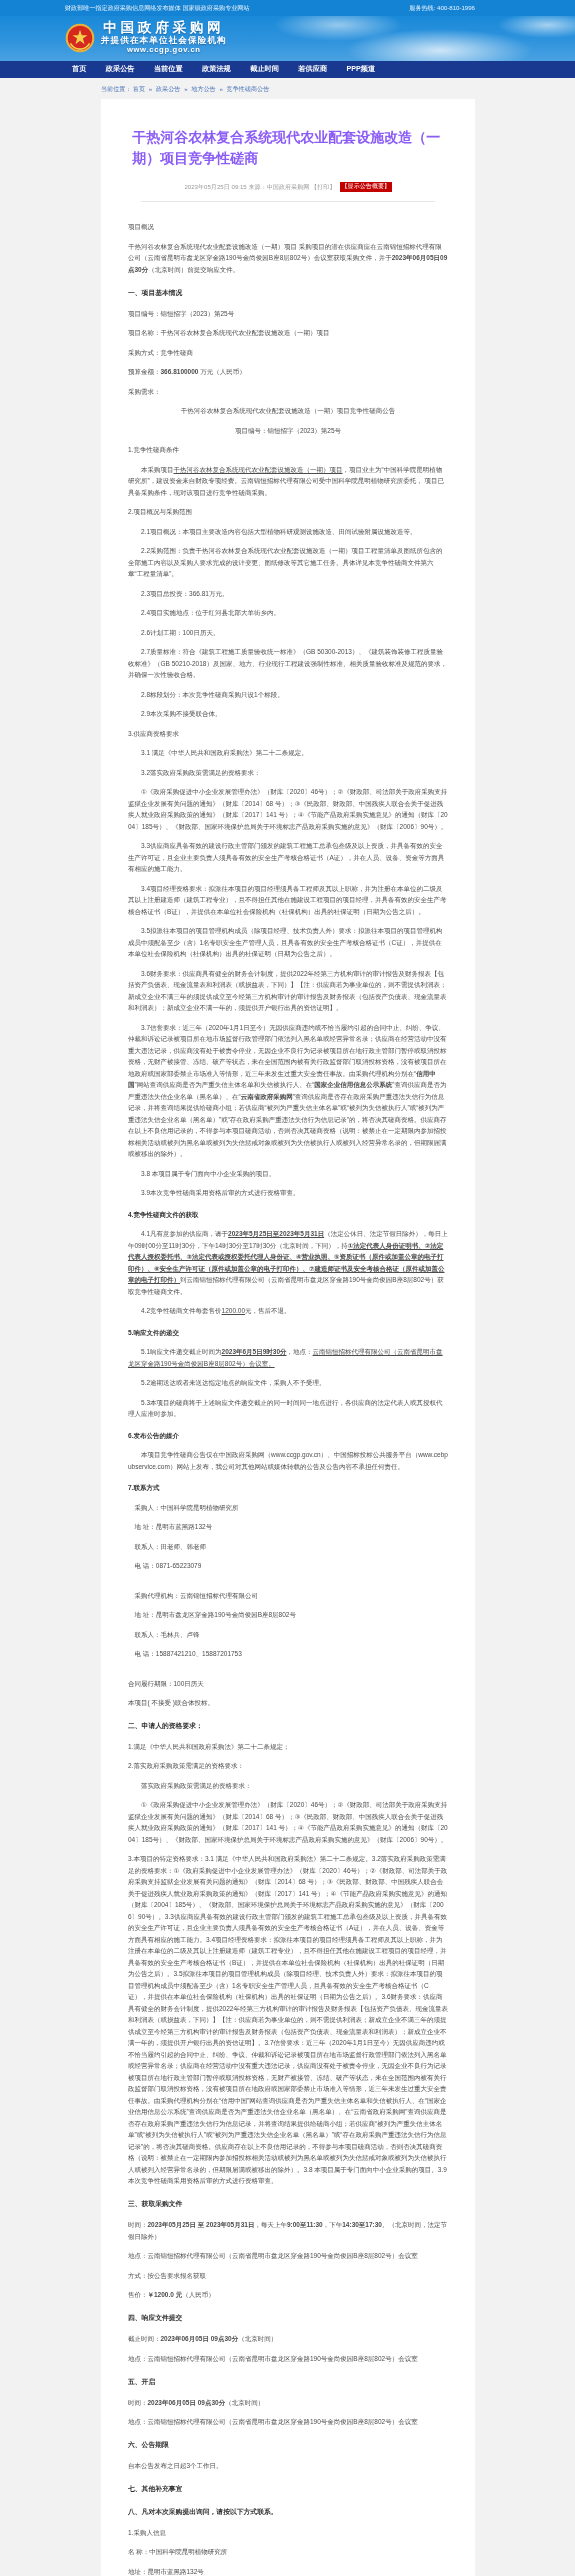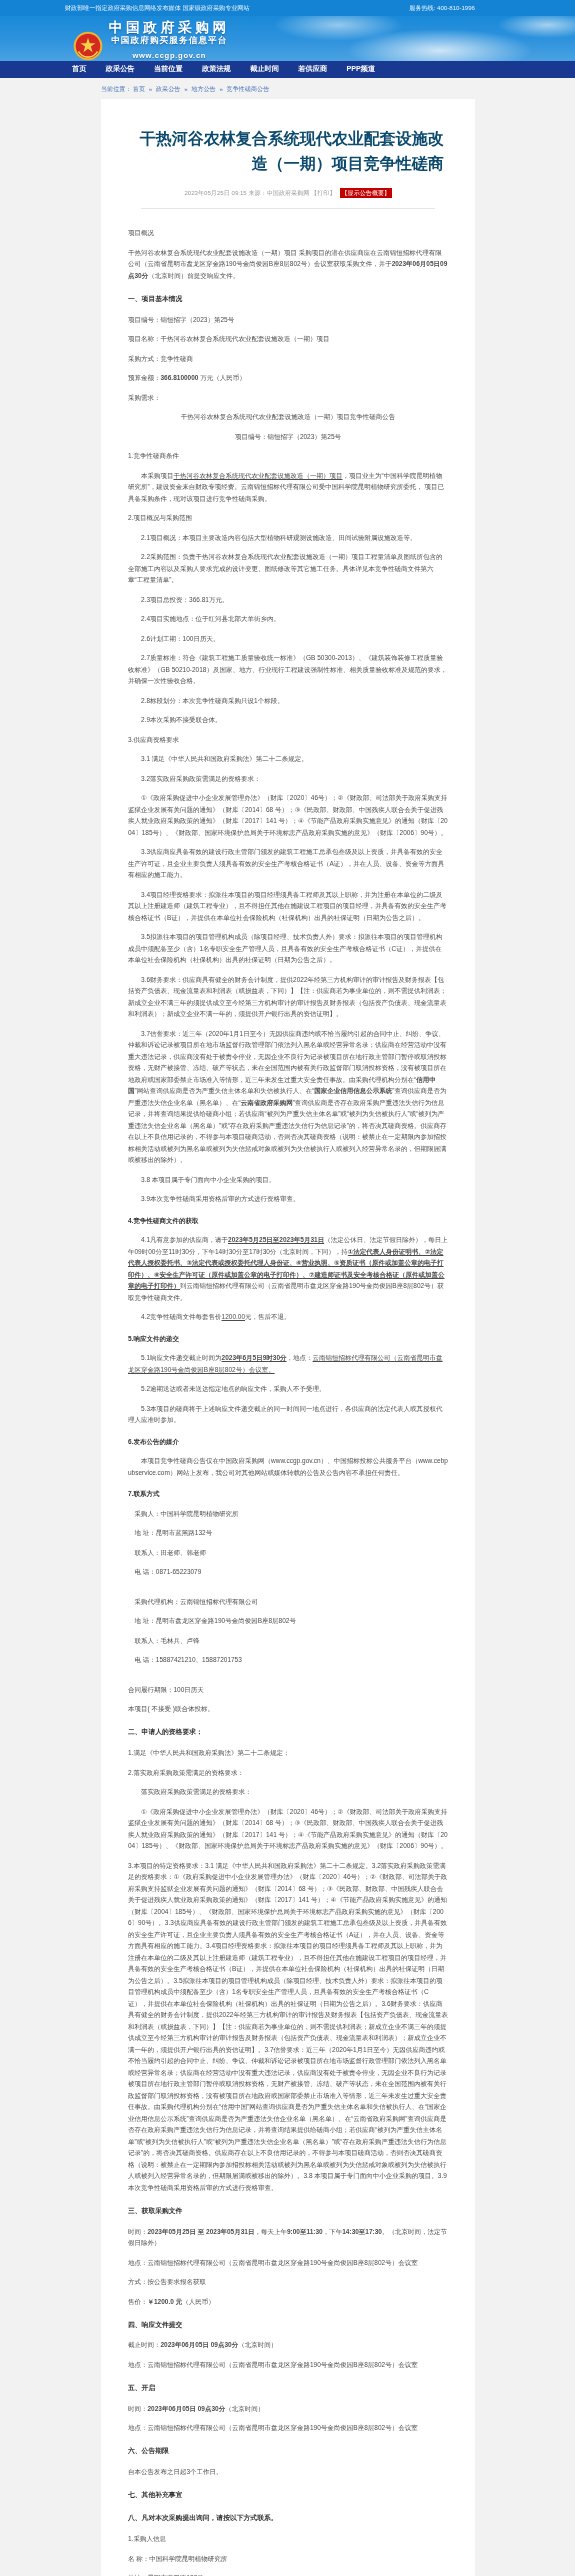--- a/index.html
+++ b/index.html
@@ -7,36 +7,36 @@
   
   .topbar{height:16px;background:#1583d3;display:flex;align-items:center;}
   .topbar-inner{width:410px;margin:0 0 0 65px;display:flex;justify-content:space-between;}
   .topbar span{color:#eaf4fc;font-size:6.1px;}
   
   .banner{height:45px;background:linear-gradient(180deg,#1989d8 0%,#2f93dd 55%,#4aa2e2 100%);position:relative;overflow:hidden;}
   .cloud{position:absolute;background:radial-gradient(closest-side,rgba(255,255,255,.75),rgba(255,255,255,0));border-radius:50%;}
   .c1{width:187px;height:43px;right:43px;top:13px;}
   .c2{width:130px;height:32px;right:173px;top:-7.2px;opacity:.7;}
   .c3{width:101px;height:26px;right:-21.6px;top:-4.3px;opacity:.8;}
-  .logo-row{position:absolute;left:73px;top:5px;display:flex;align-items:flex-end;}
+  .logo-row{position:absolute;left:65px;top:5px;display:flex;align-items:center;}
   .emblem{width:30px;height:30px;margin-right:5.8px;flex:none;}
   .logo-text{text-align:center;color:#fff;text-shadow:0 0.7px 1.4px rgba(10,60,120,.55);}
   .site-name{font-size:13.7px;font-weight:bold;letter-spacing:3.6px;line-height:14.4px;white-space:nowrap;}
   .site-sub{font-size:8.6px;font-weight:bold;letter-spacing:1.1px;line-height:10px;white-space:nowrap;}
-  .site-url{font-size:7.6px;font-weight:bold;letter-spacing:0.7px;line-height:9.4px;margin-top:6px;}
+  .site-url{font-size:7.6px;font-weight:bold;letter-spacing:0.7px;line-height:9.4px;}
   
   .nav{height:16.5px;background:#19388f;display:flex;align-items:center;padding-left:72px;box-sizing:border-box;}
   .nav-item{color:#fff;font-size:7.2px;font-weight:bold;margin-right:19.4px;cursor:pointer;white-space:nowrap;}
   
   .breadcrumb{margin:7.2px 0 5.8px 101px;font-size:6.1px;color:#4a74b8;}
   .breadcrumb a{color:#4a74b8;text-decoration:none;margin:0 1.4px;cursor:pointer;}
   .crumb-sep{color:#4a74b8;margin:0 0.7px;}
   
   .card{width:374px;margin-left:101px;background:#fff;box-sizing:border-box;padding:17.3px 27px 50px 27px;}
-  .art-title{font-size:16px;font-weight:bold;color:#0c4a6e;text-align:right;line-height:1.55;margin:10px 4.3px 0 4.3px;}
+  .art-title{font-size:14px;font-weight:bold;color:#8b5cf6;text-align:left;line-height:1.55;margin:10px 4.3px 0 4.3px;}
   .art-meta{text-align:center;font-size:6.1px;color:#9a9a9a;margin-top:11.5px;}
   .art-meta .print{color:#9a9a9a;cursor:pointer;}
   .badge{display:inline-block;background:#c30000;color:#fff;font-size:6.1px;padding:0.7px 1.4px;margin-left:2.9px;cursor:pointer;}
   .meta-divider{border:0;border-top:0.7px solid #e6e6e6;margin:9.4px 13px 0 13px;}
   
   .article{margin-top:18.7px;font-size:6.5px;line-height:11.5px;color:#4c4c4c;}
   .article p{margin:0 0 8px 0;word-break:break-all;}
   .para.indent{text-indent:2em;}
   .para.indent1{text-indent:1em;}
   .para.center{text-align:center;}
@@ -62,21 +62,21 @@
   <div class="cloud c3"></div>
   <div class="logo-row">
     <svg class="emblem" viewBox="0 0 44 44">
       <circle cx="22" cy="22" r="21" fill="#e8b33a"></circle>
       <circle cx="22" cy="22" r="18" fill="#d5281e"></circle>
       <polygon fill="#f6d04d" points="22,10 24.6,18 33,18 26.2,22.9 28.8,31 22,26 15.2,31 17.8,22.9 11,18 19.4,18"></polygon>
       <path d="M8 30 A16 16 0 0 0 36 30" stroke="#f6d04d" stroke-width="2.4" fill="none"></path>
     </svg>
     <div class="logo-text">
       <div class="site-name">中国政府采购网</div>
-      <div class="site-sub">中国政府购买服务信息平台</div>
+      <div class="site-sub">并提供在本单位社会保险机构</div>
       <div class="site-url">www.ccgp.gov.cn</div>
     </div>
   </div>
 </div>
 
 <div class="nav">
     <span class="nav-item">首页</span>
     <span class="nav-item">政采公告</span>
     <span class="nav-item">当前位置</span>
     <span class="nav-item">政策法规</span>

